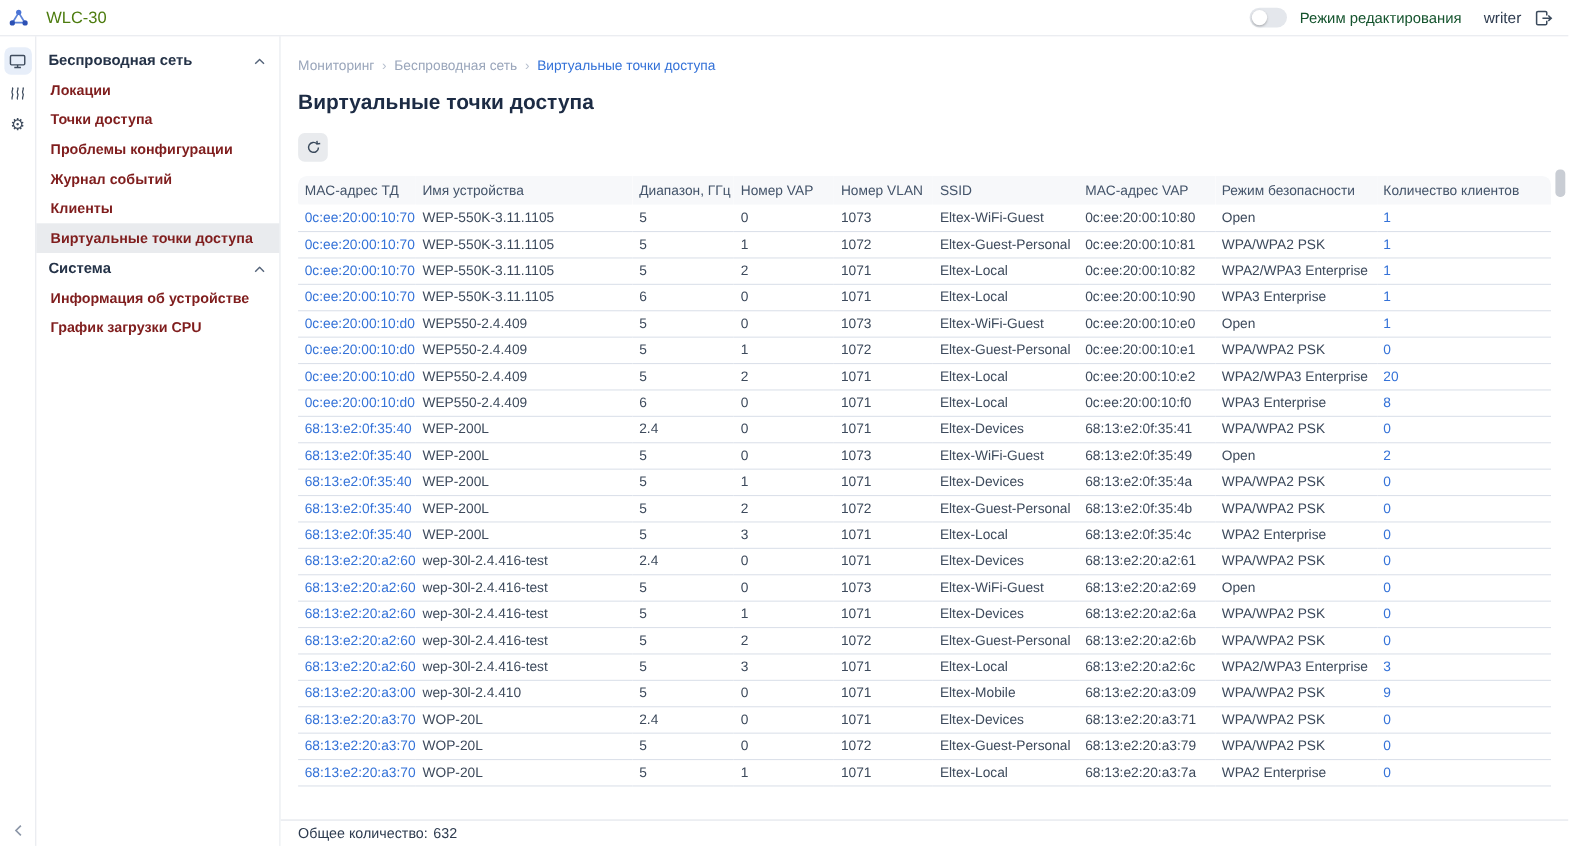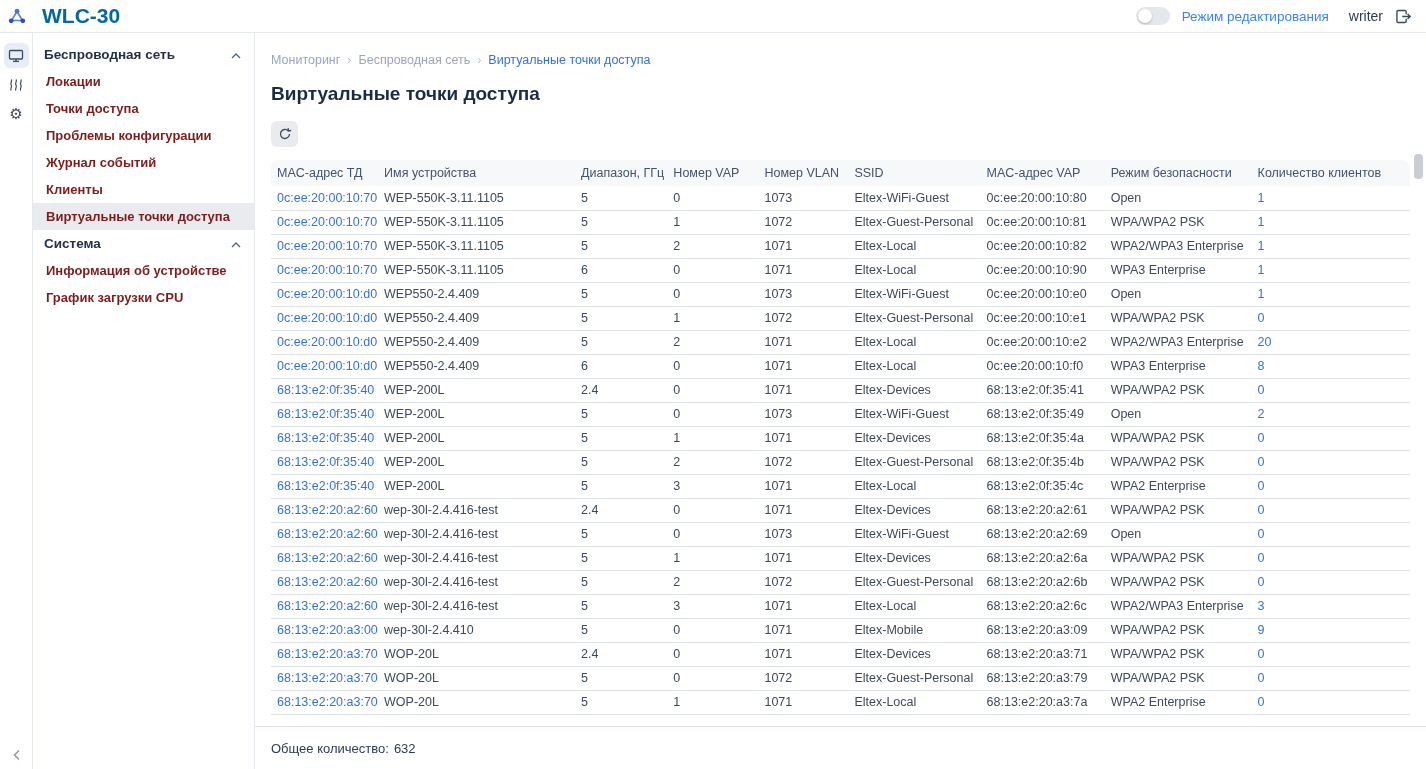--- a/index.html
+++ b/index.html
@@ -2,25 +2,25 @@
 <html><head>
 <meta charset="utf-8">
 <style>
   * { box-sizing: border-box; margin: 0; padding: 0; }
   html,body { width:1426px; height:769px; overflow:hidden; background:#fff;
     font-family:"Liberation Sans", sans-serif; color:#3d4a5c; }
 
   
   .topbar { height:33px; display:flex; align-items:center; border-bottom:1px solid #e6e9ee; }
   .logo-box { width:33px; display:flex; justify-content:center; align-items:center; }
-  .app-title { color:#0369a1; font-size:21px; font-weight:700; margin-left:9px; }
+  .app-title { color:#4d7c0f; font-size:15px; font-weight:400; margin-left:9px; }
   .topbar-right { margin-left:auto; display:flex; align-items:center; gap:12px; padding-right:14px; }
   .toggle { width:34px; height:18px; background:#e4e7ec; border-radius:9px; position:relative; cursor:pointer; }
   .toggle .knob { position:absolute; left:2px; top:2px; width:14px; height:14px; border-radius:50%; background:#fff; box-shadow:0 1px 2px rgba(0,0,0,.25); }
-  .toggle-label { font-size:13.5px; color:#3b82f6; }
+  .toggle-label { font-size:13.5px; color:#14532d; }
   .username { font-size:14px; color:#2e3c50; margin-left:8px; }
 
   
   .main { display:flex; height:736px; }
 
   .rail { width:33px; border-right:1px solid #e6e9ee; display:flex; flex-direction:column; align-items:center; padding-top:10px; position:relative; flex:none; }
   .rail-item { width:25px; height:25px; display:flex; align-items:center; justify-content:center; margin-bottom:4px; border-radius:6px; cursor:pointer; }
   .rail-item.active { background:#e7eef9; }
   .gear-glyph { font-size:15px; color:#3f4c5e; line-height:1; }
   .rail-collapse { position:absolute; bottom:8px; left:0; width:33px; display:flex; justify-content:center; cursor:pointer; }
@@ -45,21 +45,21 @@
   .page-title { font-size:19px; font-weight:700; color:#1c2b44; margin-top:16px; }
   .refresh-btn { margin-top:16px; width:27px; height:26px; background:#e9ebee; border:none; border-radius:6px; display:flex; align-items:center; justify-content:center; cursor:pointer; }
 
   table { width:100%; border-collapse:collapse; table-layout:fixed; margin-top:13px; font-size:12.5px; }
   thead th { background:#f7f8fa; text-align:left; font-weight:400; color:#44546a; height:26px; padding:0 6px; white-space:nowrap; overflow:hidden; cursor:pointer; }
   thead th:first-child { border-top-left-radius:8px; border-bottom-left-radius:2px; }
   thead th:last-child { border-top-right-radius:8px; }
   tbody td { height:24px; border-bottom:1px solid #dce1ea; padding:0 6px; color:#3d4a5c; white-space:nowrap; overflow:hidden; }
   .link { color:#3472d8; cursor:pointer; }
 
-  .table-footer { position:absolute; left:0; right:0; bottom:0; height:43px; background:#fff; border-top:1px solid #dfe3ea; display:flex; align-items:center; padding-left:16px; font-size:13px; color:#2e3c50; gap:5px; }
+  .table-footer { position:absolute; left:0; right:0; bottom:0; height:24px; background:#fff; border-top:1px solid #dfe3ea; display:flex; align-items:center; padding-left:16px; font-size:13px; color:#2e3c50; gap:5px; }
   .scroll-thumb { position:absolute; right:3px; top:121px; width:9px; height:25px; background:#c9cdd4; border-radius:4px; cursor:pointer; }
 </style>
 </head>
 <body>
 
 <div class="topbar">
   <div class="logo-box">
     <svg width="18" height="16" viewBox="0 0 18 16">
       <line x1="9" y1="3.5" x2="3.5" y2="12.5" stroke="#5b82d8" stroke-width="1.6"></line>
       <line x1="9" y1="3.5" x2="14.5" y2="12.5" stroke="#5b82d8" stroke-width="1.6"></line>

